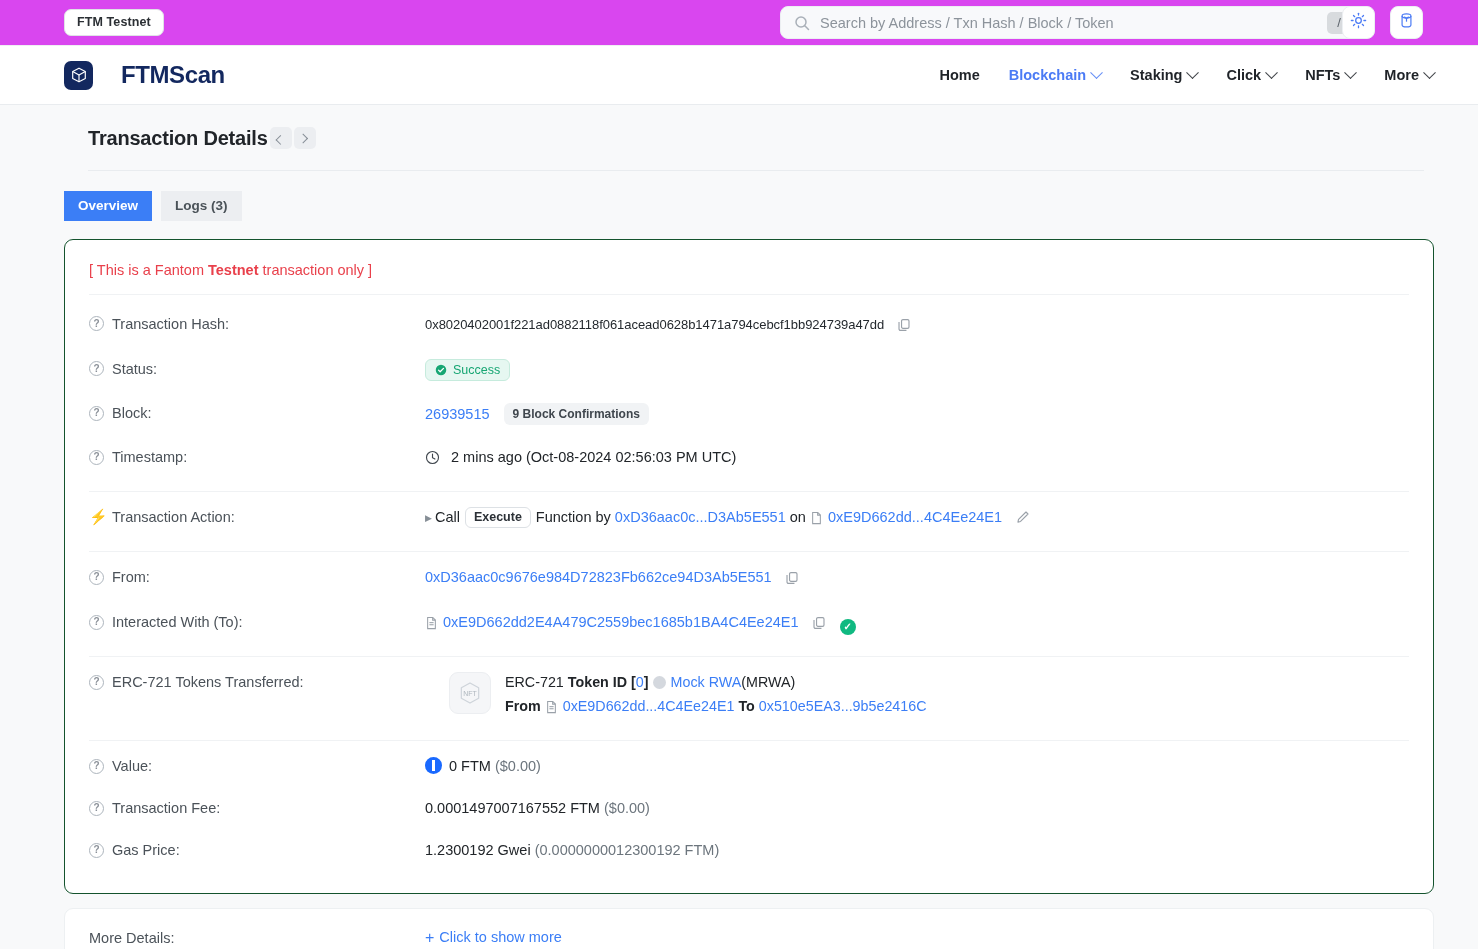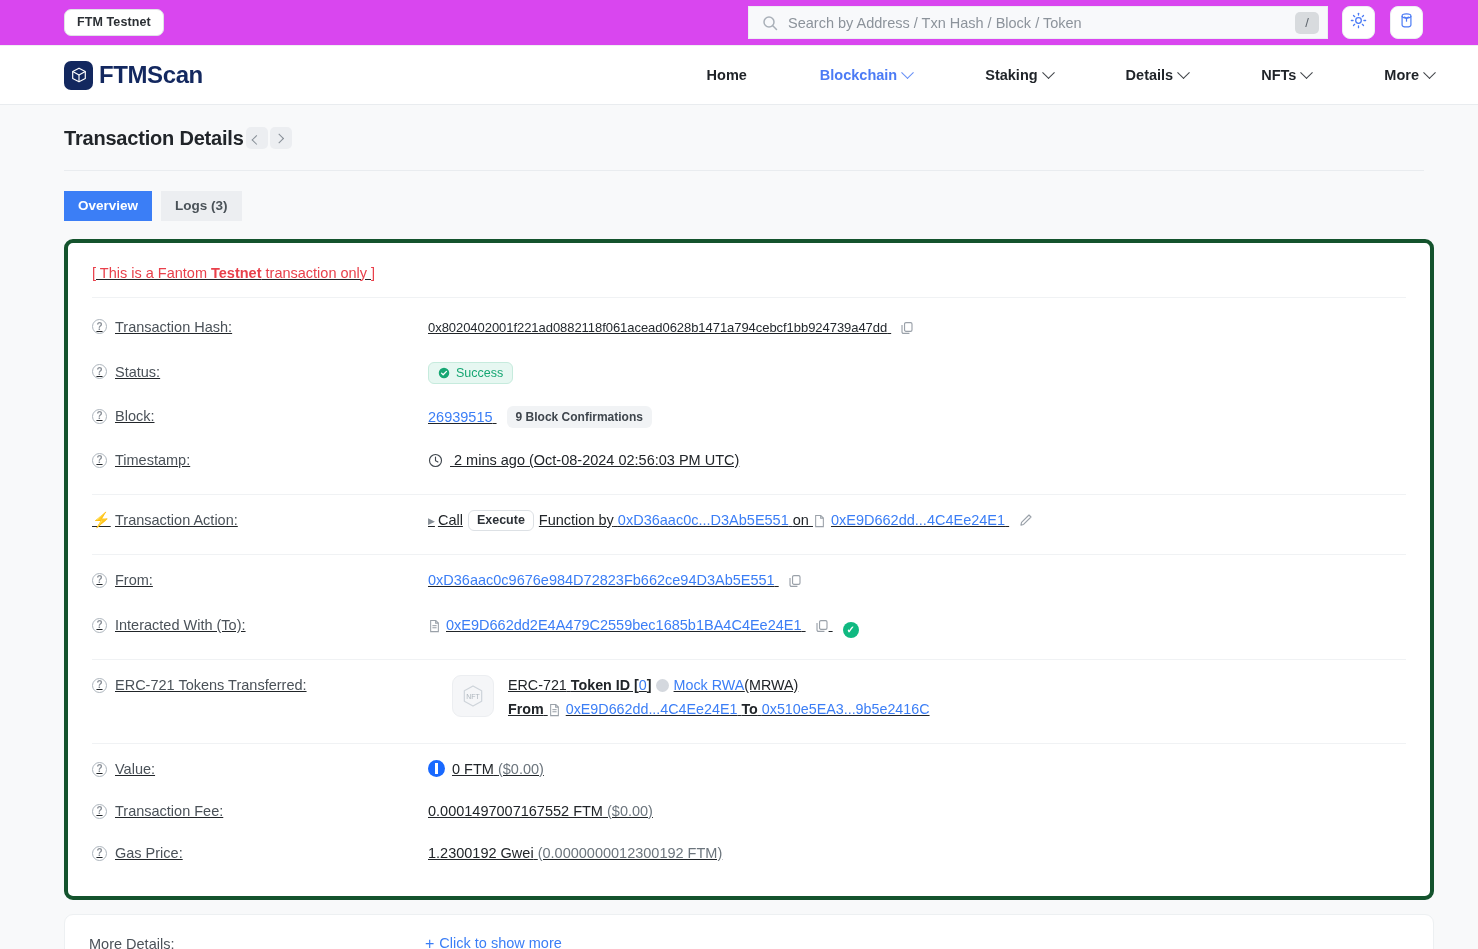--- a/index.html
+++ b/index.html
@@ -29,27 +29,27 @@
     padding: 6px 12px;
     font-size: 12.5px;
     font-weight: 700;
     color: #2b2f34;
     background: #fff;
     line-height: 1;
     letter-spacing: .1px;
   }
   .searchwrap {
     position: absolute;
-    left: 748px;
+    left: 780px;
     top: 6px;
     width: 580px;
     height: 33px;
     background: #f8f9fb;
     border: 1px solid #eceff2;
-    border-radius: 0;
+    border-radius: 8px;
     display: flex;
     align-items: center;
     padding: 0 8px 0 13px;
   }
   .searchwrap .sicon { flex: 0 0 auto; display: flex; align-items: center; }
   .search-input {
     flex: 1 1 auto;
     border: none;
     outline: none;
     background: transparent;
@@ -80,58 +80,58 @@
   
   .mainnav {
     height: 59px;
     background: #ffffff;
     border-bottom: 1px solid #e9ecef;
     display: flex;
     align-items: center;
     padding: 0 44px 0 64px;
     justify-content: space-between;
   }
-  .brand { display: flex; align-items: center; gap: 6px; }
+  .brand { display: flex; align-items: center; gap: 28px; }
   .brand-mark {
     width: 29px; height: 29px;
     background: #13285f;
     border-radius: 7px;
     display: flex; align-items: center; justify-content: center;
   }
   .brand-name {
     font-size: 24px;
     font-weight: 700;
     color: #13285f;
     letter-spacing: -0.4px;
   }
   .navlinks { display: flex; align-items: center; gap: 29px; }
   .navlink {
     font-size: 14.5px;
     font-weight: 600;
     color: #1f2328;
     display: flex; align-items: center; gap: 6px;
     line-height: 1;
-    margin-left: 44px;
   }
   .navlink.active { color: #4b7bf5; }
   .caret {
     width: 9px; height: 9px;
     border-right: 1.7px solid currentColor;
     border-bottom: 1.7px solid currentColor;
     transform: rotate(45deg) translate(-2px,-2px);
     opacity: .85;
   }
 
   
   .page { padding: 0 44px 0 64px; }
   .page-head {
     display: flex; gap: 2px;
     padding: 22px 0 20px 0;
     border-bottom: 1px solid #e9ecef;
     margin-right: 10px;
+    margin-left: 24px;
   }
   .page-title { font-size: 20px; font-weight: 700; color: #212529; letter-spacing: -.2px; }
   .navsq {
     width: 22px; height: 22px;
     background: #eceef1;
     border-radius: 5px;
     display: flex; align-items: center; justify-content: center;
     color: #868e96;
     font-size: 12px;
   }
@@ -146,24 +146,23 @@
     border-radius: 0;
     color: #4a5258;
     background: #eceef1;
     line-height: 1;
   }
   .tab.active { background: #3b7ef6; color: #fff; }
 
   
   .card {
     background: #fff;
-    border: 4px solid #14532d;
+    border: 1px solid #14532d;
     border-radius: 9px;
     padding: 20px 24px 22px 24px;
-    text-decoration: underline;
   }
   .testnet-note {
     font-size: 14.5px;
     color: #e9404b;
     padding: 2px 0 16px 0;
     border-bottom: 1px solid #f0f2f4;
     margin-bottom: 8px;
   }
   .testnet-note b { font-weight: 700; }
 
@@ -345,21 +344,21 @@
       </a>
     <a class="navlink active">
         <span>Blockchain</span>
         <span class="caret"></span>
       </a>
     <a class="navlink">
         <span>Staking</span>
         <span class="caret"></span>
       </a>
     <a class="navlink">
-        <span>Details</span>
+        <span>Click</span>
         <span class="caret"></span>
       </a>
     <a class="navlink">
         <span>NFTs</span>
         <span class="caret"></span>
       </a>
     <a class="navlink">
         <span>More</span>
         <span class="caret"></span>
       </a>

